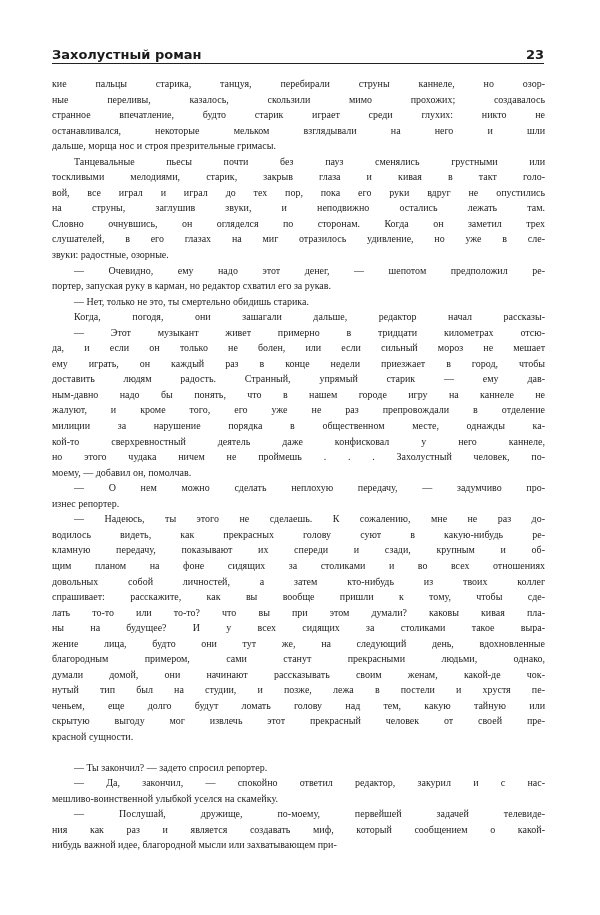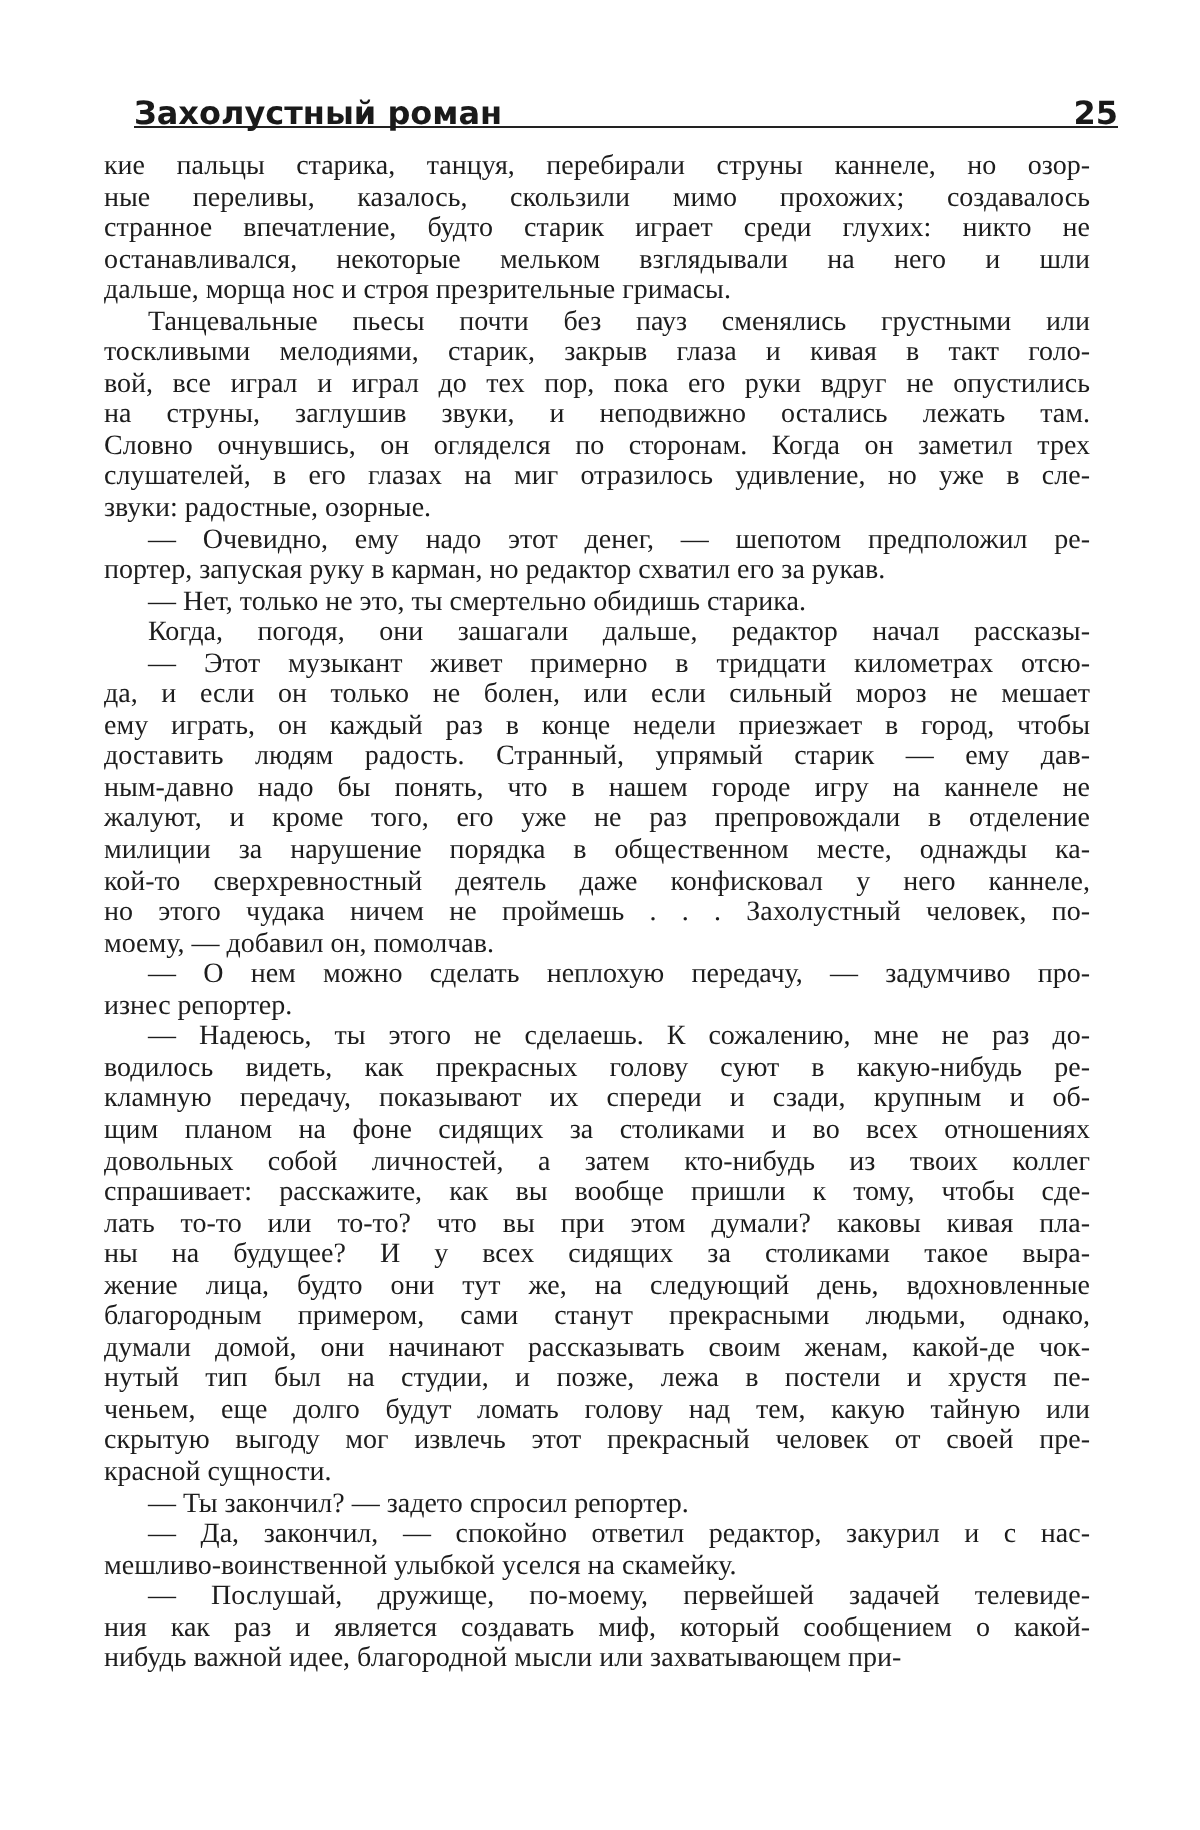--- a/index.html
+++ b/index.html
@@ -1,42 +1,41 @@
 <!DOCTYPE html>
 <html><head>
 <meta charset="utf-8">
 <style>
   html, body { margin: 0; padding: 0; background: #ffffff; }
   body { width: 600px; height: 915px; position: relative; overflow: hidden; }
   .page { position: absolute; left: 0; top: 0; width: 600px; height: 915px; background: #fff; }
   .running-head {
     position: absolute; left: 52px; top: 46px; width: 492px; height: 17px;
     border-bottom: 1.5px solid #222;
-    font-family: "DejaVu Sans", sans-serif; font-weight: bold; font-size: 16px;
+    font-family: "DejaVu Sans", sans-serif; font-weight: bold; font-size: 13px;
     color: #1a1a1a;
-    margin-left: 15px;
   }
   .running-head .title { position: absolute; left: 0; top: 1px; }
   .running-head .folio { position: absolute; right: 0; top: 1px; }
   .body-text {
     position: absolute; left: 52px; top: 76px; width: 493px;
-    font-family: "Liberation Serif", serif; font-size: 14px; line-height: 15.55px;
+    font-family: "Liberation Serif", serif; font-size: 10px; line-height: 15.55px;
     color: #1d1d1d; text-align: justify; hyphens: manual;
   }
   .body-text p { margin: 0; text-indent: 0; }
   .body-text .line { display: block; text-align: justify; text-align-last: justify; white-space: nowrap; }
   .body-text .line.last { text-align-last: left; }
 </style>
 </head>
 <body>
 
 <div class="page">
   <div class="running-head">
     <span class="title">Захолустный роман</span>
-    <span class="folio">25</span>
+    <span class="folio">23</span>
   </div>
   <div class="body-text" id="body-text">
       <p>
         <span class="line">кие пальцы старика, танцуя, перебирали струны каннеле, но озор-</span>
         <span class="line">ные переливы, казалось, скользили мимо прохожих; создавалось</span>
         <span class="line">странное впечатление, будто старик играет среди глухих: никто не</span>
         <span class="line">останавливался, некоторые мельком взглядывали на него и шли</span>
         <span class="line last">дальше, морща нос и строя презрительные гримасы.</span>
       </p>
       <p>
@@ -85,21 +84,21 @@
         <span class="line">ны на будущее? И у всех сидящих за столиками такое выра-</span>
         <span class="line">жение лица, будто они тут же, на следующий день, вдохновленные</span>
         <span class="line">благородным примером, сами станут прекрасными людьми, однако,</span>
         <span class="line">думали домой, они начинают рассказывать своим женам, какой-де чок-</span>
         <span class="line">нутый тип был на студии, и позже, лежа в постели и хрустя пе-</span>
         <span class="line">ченьем, еще долго будут ломать голову над тем, какую тайную или</span>
         <span class="line">скрытую выгоду мог извлечь этот прекрасный человек от своей пре-</span>
         <span class="line last">красной сущности.</span>
       </p>
       <p>
-        <span class="line last" style="text-indent: 22px;">— Ты закончил? — задето спросил репортер.</span>
+        <span class="line last" style="text-indent: 22px; margin-top: 15px;">— Ты закончил? — задето спросил репортер.</span>
       </p>
       <p>
         <span class="line" style="text-indent: 22px;">— Да, закончил, — спокойно ответил редактор, закурил и с нас-</span>
         <span class="line last">мешливо-воинственной улыбкой уселся на скамейку.</span>
       </p>
       <p>
         <span class="line" style="text-indent: 22px;">— Послушай, дружище, по-моему, первейшей задачей телевиде-</span>
         <span class="line">ния как раз и является создавать миф, который сообщением о какой-</span>
         <span class="line last">нибудь важной идее, благородной мысли или захватывающем при-</span>
       </p>

